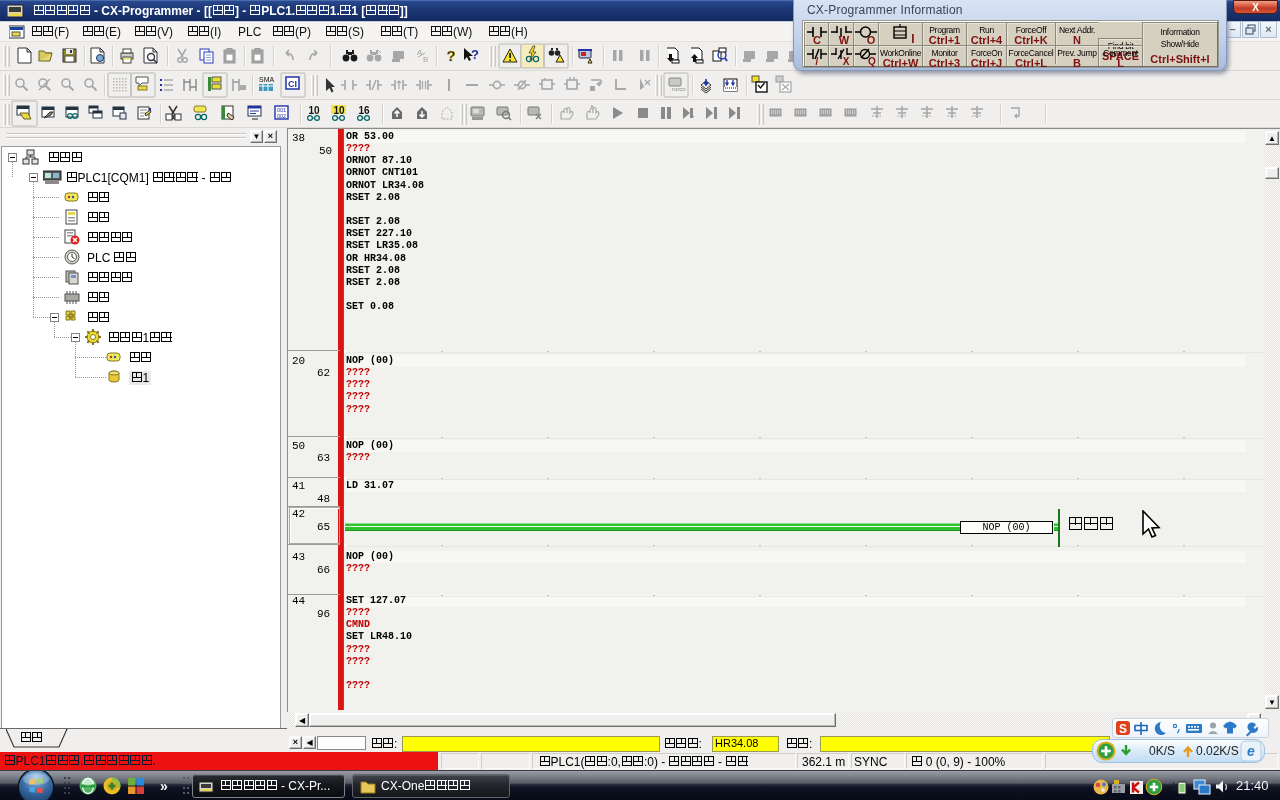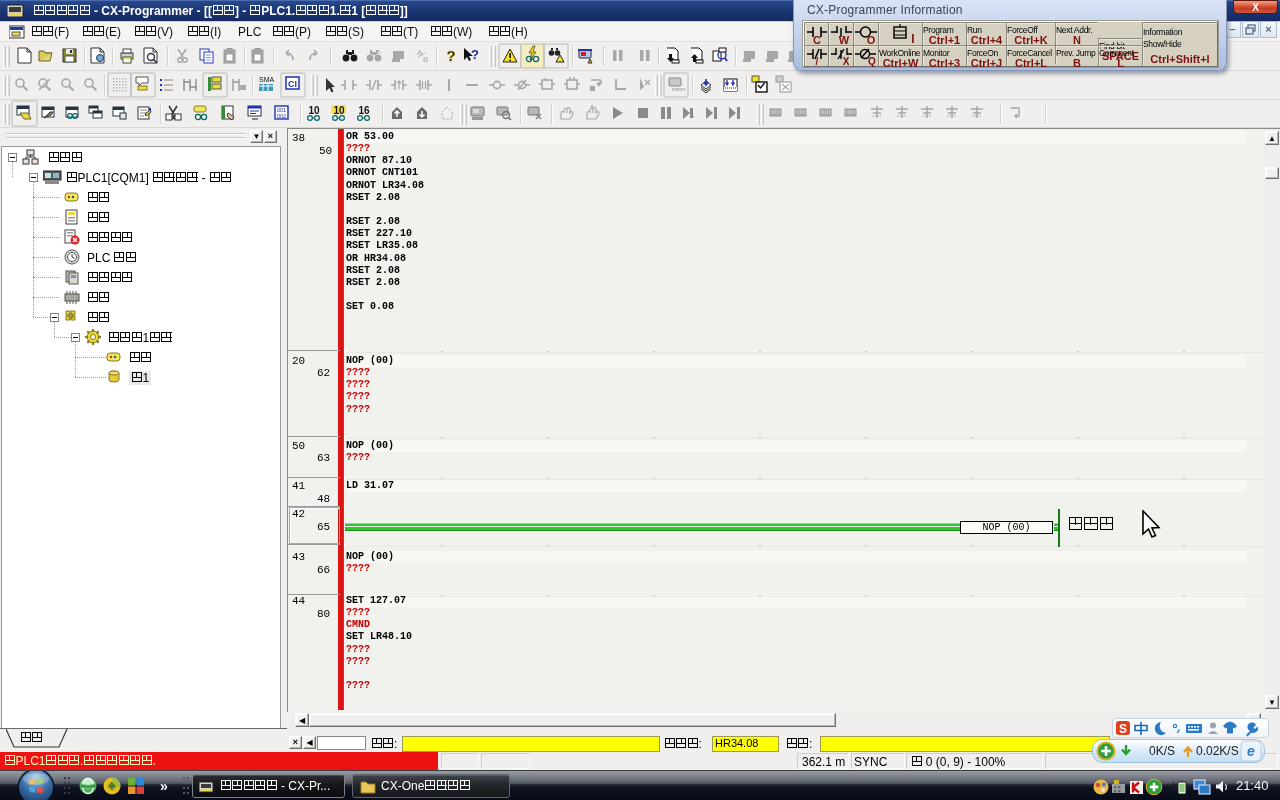--- a/index.html
+++ b/index.html
@@ -49,21 +49,21 @@
 #statusbar{left:0;top:752px;width:1280px;height:18px;background:#f0efed;font-size:12px}
 .spanel{position:absolute;top:1px;height:16px;border:1px solid;border-color:#cfcecb #fbfbfa #fbfbfa #cfcecb;font-size:12px;color:#000;white-space:nowrap}
 
 #taskbar{left:0;top:770px;width:1280px;height:30px;background:linear-gradient(#989ca4 0%,#7c8089 20%,#555a65 42%,#2a2e3c 46%,#121525 55%,#0a0d1c 75%,#090c18 100%);border-top:1px solid #3a3d44}
 .tbtn{position:absolute;top:3px;height:24px;border-radius:3px;color:#fff;font-size:12px;white-space:nowrap;overflow:hidden}
 
 #infow{left:793px;top:0px;width:434px;height:71px;background:linear-gradient(#d9e3f5 0%,#c4d2ec 50%,#a8bce2 100%);border:1px solid #8696b4;border-top:none;border-radius:0 0 9px 9px;box-shadow:2px 3px 4px rgba(40,50,80,.45)}
 #infow .wt{position:absolute;left:13px;top:3px;font-size:12px;color:#3d4554;letter-spacing:.2px}
 #itab{position:absolute;left:9px;top:21px;width:415px;height:46px;background:#d5d0c0;border:1px solid;border-color:#fff #6f6f66 #6f6f66 #fff;box-shadow:0 0 0 1px #9a9a90}
 .ic{position:absolute;border-left:1px solid #8a8a80;border-top:1px solid #8a8a80;box-shadow:inset 1px 1px 0 #e8e4d6}
-.ic .lab{display:block;font-size:8.5px;letter-spacing:-.3px;color:#000;line-height:10px;margin-top:2px;white-space:nowrap}
+.ic .lab{display:block;text-align:center;font-size:8.5px;letter-spacing:-.3px;color:#000;line-height:10px;margin-top:2px;white-space:nowrap}
 .ic .sc{display:block;text-align:center;font-size:11px;font-weight:700;color:#7e1010;line-height:11px;white-space:nowrap}
 </style></head>
 <body>
 <div id="scr">
 
 <div id="title" class="ab">
   <svg class="ab" style="left:7px;top:3px" width="18" height="16">
         <rect x="0" y="2" width="16" height="12" fill="#d8d4c8" stroke="#222"></rect>
         <rect x="2" y="4" width="12" height="5" fill="#3a3a3a"></rect>
         <rect x="2" y="10" width="12" height="3" fill="#e8d84a"></rect>
@@ -857,21 +857,21 @@
       <div class="gnum" style="left:29px;top:238px">62</div>
   <div class="gnum" style="left:4px;top:311px">50</div>
       <div class="gnum" style="left:29px;top:323px">63</div>
   <div class="gnum" style="left:4px;top:351px">41</div>
       <div class="gnum" style="left:29px;top:364px">48</div>
   <div class="gnum" style="left:4px;top:379px">42</div>
       <div class="gnum" style="left:29px;top:392px">65</div>
   <div class="gnum" style="left:4px;top:422px">43</div>
       <div class="gnum" style="left:29px;top:435px">66</div>
   <div class="gnum" style="left:4px;top:466px">44</div>
-      <div class="gnum" style="left:29px;top:479px">80</div>
+      <div class="gnum" style="left:29px;top:479px">96</div>
 
   <div class="ab" style="left:1px;top:378px;width:51px;height:37px;border:1px solid #a8a8a8;box-shadow:inset 1px 1px 0 #fff"></div>
 
   <div class="mono ab" style="left:58px;top:2px">OR 53.00
 <span style="color:#c00000">????</span>
 ORNOT 87.10
 ORNOT CNT101
 ORNOT LR34.08
 RSET 2.08
 
@@ -934,23 +934,24 @@
   <div class="ab" style="left:317px;top:8px;width:49px;height:14px;background:#fff;border:1px solid #8a8a8a"></div>
   <div class="ab" style="left:371px;top:9px;font-size:12px"><span class="cj"></span><span class="cj"></span>:</div>
   <div class="ab" style="left:402px;top:8px;width:258px;height:16px;background:#ffff00;border:1px solid #9a9a52"></div>
   <div class="ab" style="left:664px;top:9px;font-size:12px"><span class="cj"></span><span class="cj"></span><span class="cj"></span>:</div>
   <div class="ab" style="left:712px;top:8px;width:67px;height:16px;background:#ffff00;border:1px solid #9a9a52;font-size:11px;line-height:13px;padding-left:2px">HR34.08</div>
   <div class="ab" style="left:786px;top:9px;font-size:12px"><span class="cj"></span><span class="cj"></span>:</div>
   <div class="ab" style="left:820px;top:8px;width:290px;height:16px;background:#ffff00;border:1px solid #9a9a52"></div>
 </div>
 
 <div id="statusbar" class="ab">
-  <div class="ab" style="left:0;top:0;width:438px;height:18px;background:#ee1111;color:#fef9c3;font-size:12px;padding:2px 0 12px 4px;white-space:nowrap"><span class="cj"></span>PLC1<span class="cj"></span><span class="cj"></span><span class="cj"></span>.<span class="cj"></span><span class="cj"></span><span class="cj"></span><span class="cj"></span><span class="cj"></span><span class="cj"></span>.</div>
+  <div class="ab" style="left:0;top:0;width:438px;height:18px;background:#ee1111;color:#0f172a;font-size:12px;padding:2px 0 12px 4px;white-space:nowrap"><span class="cj"></span>PLC1<span class="cj"></span><span class="cj"></span><span class="cj"></span>.<span class="cj"></span><span class="cj"></span><span class="cj"></span><span class="cj"></span><span class="cj"></span><span class="cj"></span>.</div>
   <div class="spanel" style="left:441px;width:38px"></div>
   <div class="spanel" style="left:481px;width:49px"></div>
+  <div class="spanel" style="left:532px;width:264px;padding:1px 0 0 6px"><span class="cj"></span>PLC1(<span class="cj"></span><span class="cj"></span>:0,<span class="cj"></span><span class="cj"></span>:0) - <span class="cj"></span><span class="cj"></span><span class="cj"></span><span class="cj"></span> - <span class="cj"></span><span class="cj"></span></div>
   <div class="spanel" style="left:797px;width:52px;padding:1px 0 0 4px">362.1 m</div>
   <div class="spanel" style="left:851px;width:54px;padding:1px 0 0 2px">SYNC</div>
   <div class="spanel" style="left:906px;width:137px;padding:1px 0 0 4px"><span class="cj"></span> 0 (0, 9)  -  100%</div>
   <div class="spanel" style="left:1045px;width:233px"></div>
 </div>
 
 <div id="taskbar" class="ab">
 
   <svg class="ab" style="left:15px;top:0px" width="42" height="30">
     <defs>

